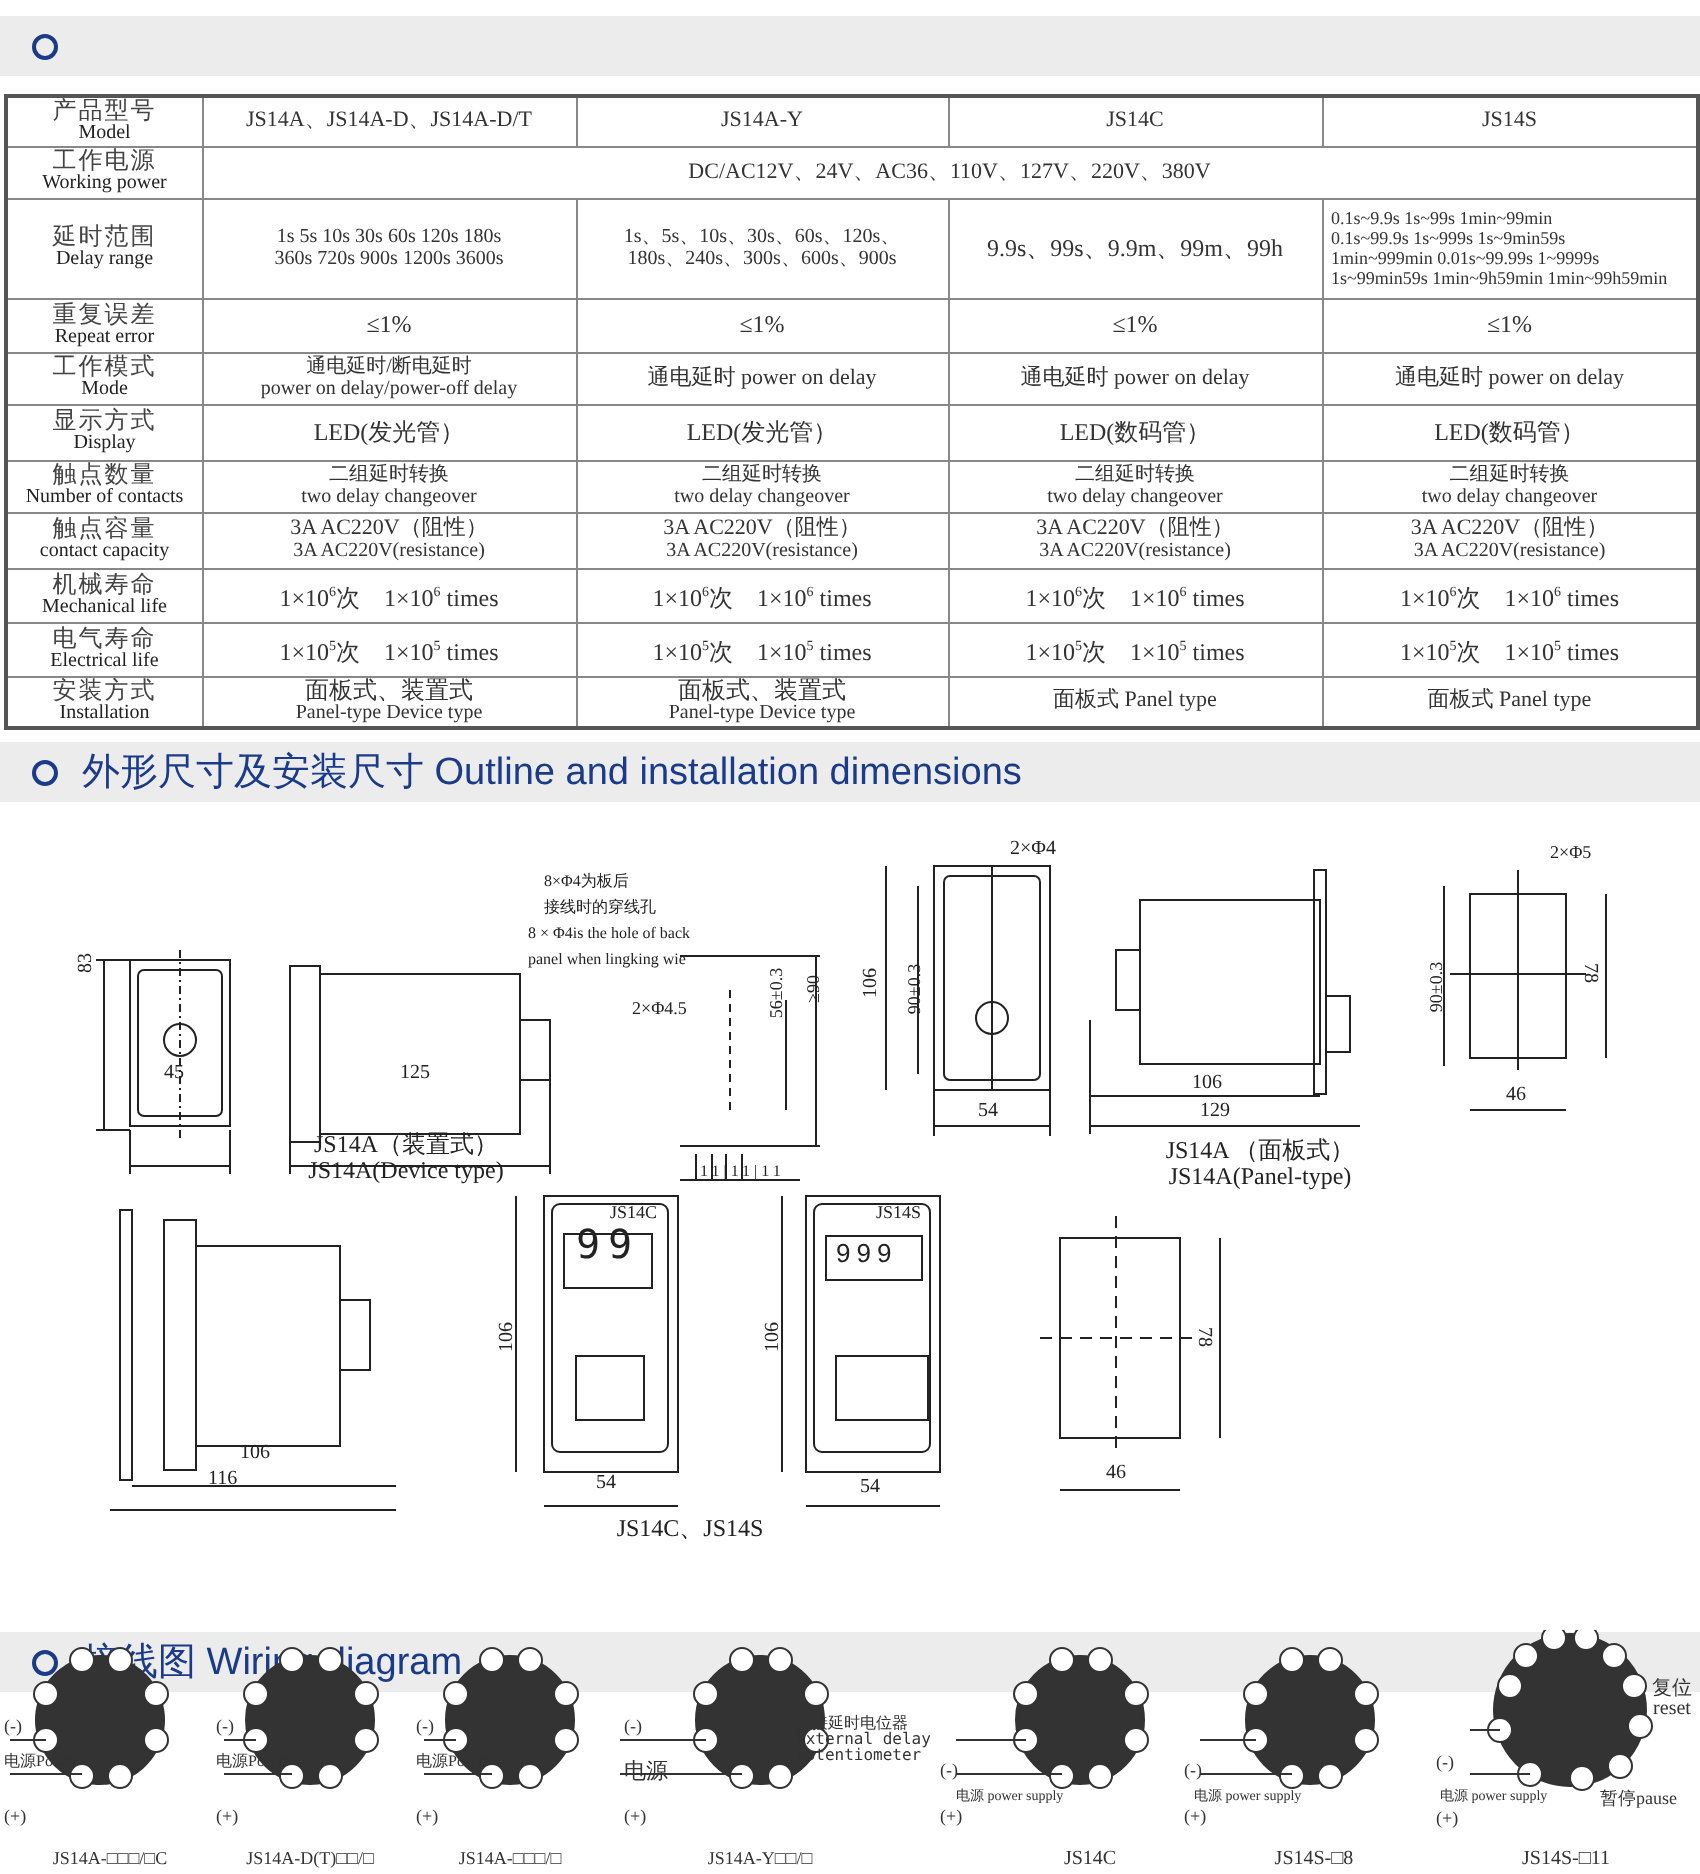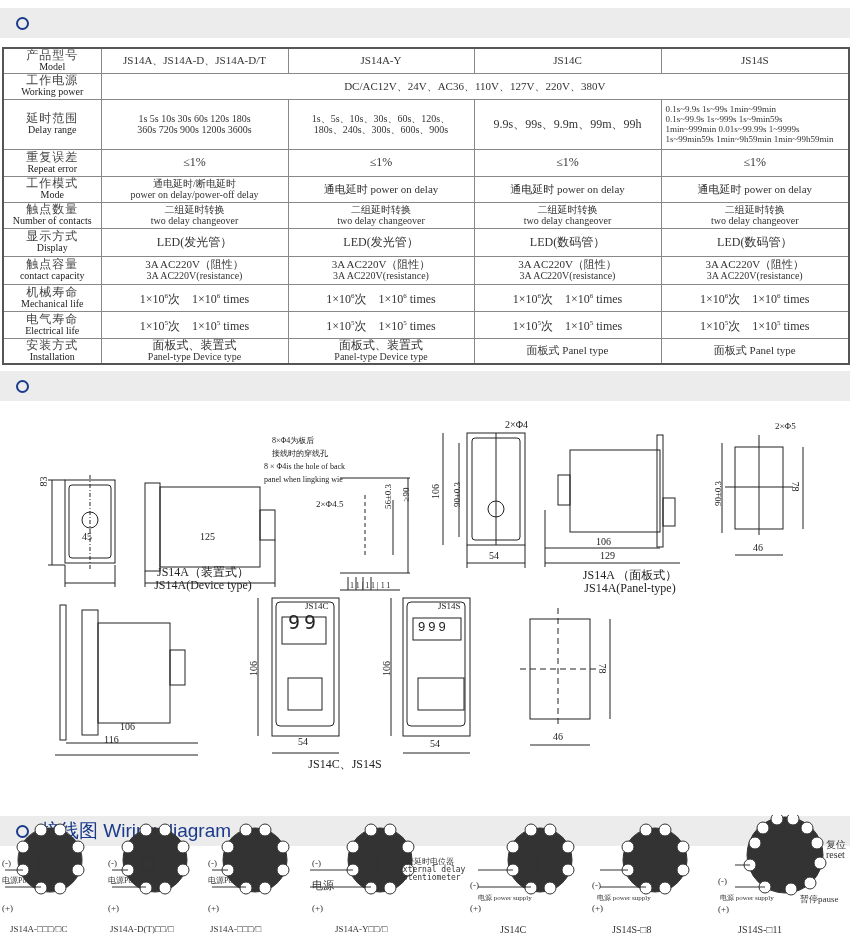--- a/index.html
+++ b/index.html
@@ -29,21 +29,21 @@
   table.spec td.lbl { font-size: 11px; }
   table.spec td.lbl .cn { display: block; font-size: 12px; letter-spacing: 1px; color: #444; }
   table.spec td.lbl .en { display: block; font-size: 10px; color: #222; }
   table.spec td .sub { display: block; font-size: 10px; }
   table.spec td.small { font-size: 9px; line-height: 10px; text-align: left; padding-left: 4px; }
   table.spec td.big { font-size: 12px; }
   sup { font-size: 7px; }
 
   .drawing { position: absolute; }
   .cap { position: absolute; font-size: 12px; text-align: center; line-height: 13px; color: #222; }
-  .wcap { position: absolute; font-size: 9px; color: #333; text-align: left; }
+  .wcap { position: absolute; font-size: 9px; color: #333; text-align: center; }
 </style>
 </head>
 <body>
 
 <div class="section-header" style="top:8px;">
   <span class="circle"></span>
 </div>
 
 <table class="spec">
   <colgroup>
@@ -108,52 +108,52 @@
           <span class="en">Mode</span>
         </td>
     <td>
           <span class="sub">通电延时/断电延时</span>
           <span class="sub">power on delay/power-off delay</span>
         </td>
     <td>通电延时 power on delay</td>
     <td>通电延时 power on delay</td>
     <td>通电延时 power on delay</td>
   </tr>
-  <tr style="height:26px">
-    <td class="lbl">
-          <span class="cn">触点数量</span>
-          <span class="en">Number of contacts</span>
-        </td>
-    <td>
-          <span class="sub">二组延时转换</span>
-          <span class="sub">two delay changeover</span>
-        </td>
-    <td>
-          <span class="sub">二组延时转换</span>
-          <span class="sub">two delay changeover</span>
-        </td>
-    <td>
-          <span class="sub">二组延时转换</span>
-          <span class="sub">two delay changeover</span>
-        </td>
-    <td>
-          <span class="sub">二组延时转换</span>
-          <span class="sub">two delay changeover</span>
-        </td>
-  </tr>
   <tr style="height:28px">
     <td class="lbl">
           <span class="cn">显示方式</span>
           <span class="en">Display</span>
         </td>
     <td class="big">LED(发光管）</td>
     <td class="big">LED(发光管）</td>
     <td class="big">LED(数码管）</td>
     <td class="big">LED(数码管）</td>
   </tr>
+  <tr style="height:26px">
+    <td class="lbl">
+          <span class="cn">触点数量</span>
+          <span class="en">Number of contacts</span>
+        </td>
+    <td>
+          <span class="sub">二组延时转换</span>
+          <span class="sub">two delay changeover</span>
+        </td>
+    <td>
+          <span class="sub">二组延时转换</span>
+          <span class="sub">two delay changeover</span>
+        </td>
+    <td>
+          <span class="sub">二组延时转换</span>
+          <span class="sub">two delay changeover</span>
+        </td>
+    <td>
+          <span class="sub">二组延时转换</span>
+          <span class="sub">two delay changeover</span>
+        </td>
+  </tr>
   <tr style="height:28px">
     <td class="lbl">
           <span class="cn">触点容量</span>
           <span class="en">contact capacity</span>
         </td>
     <td>
           <span class="sub" style="font-size:11px">3A AC220V（阻性）</span>
           <span class="sub">3A AC220V(resistance)</span>
         </td>
     <td>
@@ -203,20 +203,21 @@
           <span class="sub">Panel-type  Device type</span>
         </td>
     <td>面板式 Panel type</td>
     <td>面板式 Panel type</td>
   </tr>
 </tbody>
   </table>
 
 <div class="section-header" style="top:371px;">
   <span class="circle"></span>
+  <span>外形尺寸及安装尺寸 Outline and installation dimensions</span>
 </div>
 
 <svg class="drawing" style="left:0;top:405px" width="850" height="370" stroke="#222" fill="none" stroke-width="1">
 
   <g>
     <rect x="65" y="75" width="50" height="83"></rect>
     <rect x="69" y="80" width="42" height="73" rx="3"></rect>
     <line x1="90" y1="70" x2="90" y2="165" stroke-dasharray="4,2,1,2"></line>
     <circle cx="90" cy="115" r="8"></circle>
     <line x1="52" y1="75" x2="52" y2="160"></line>

